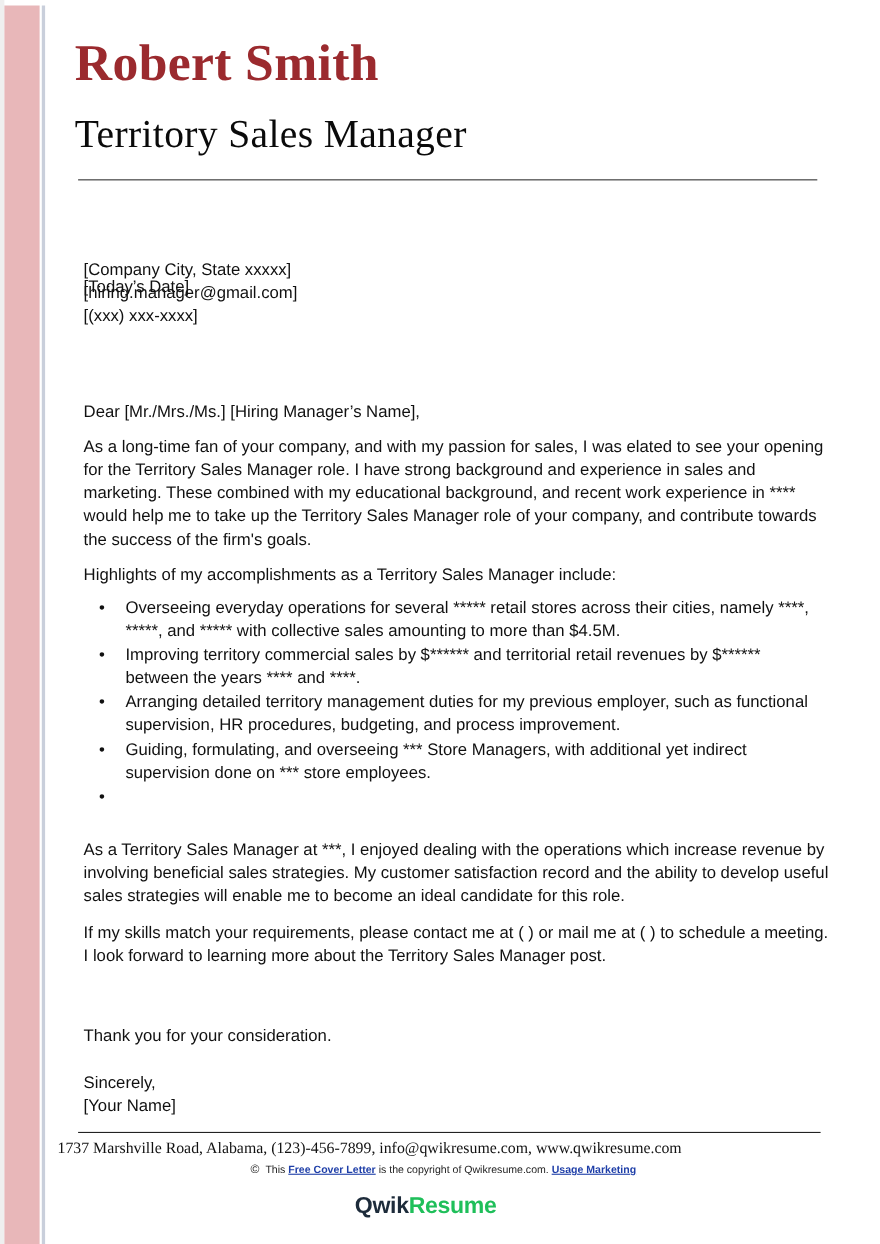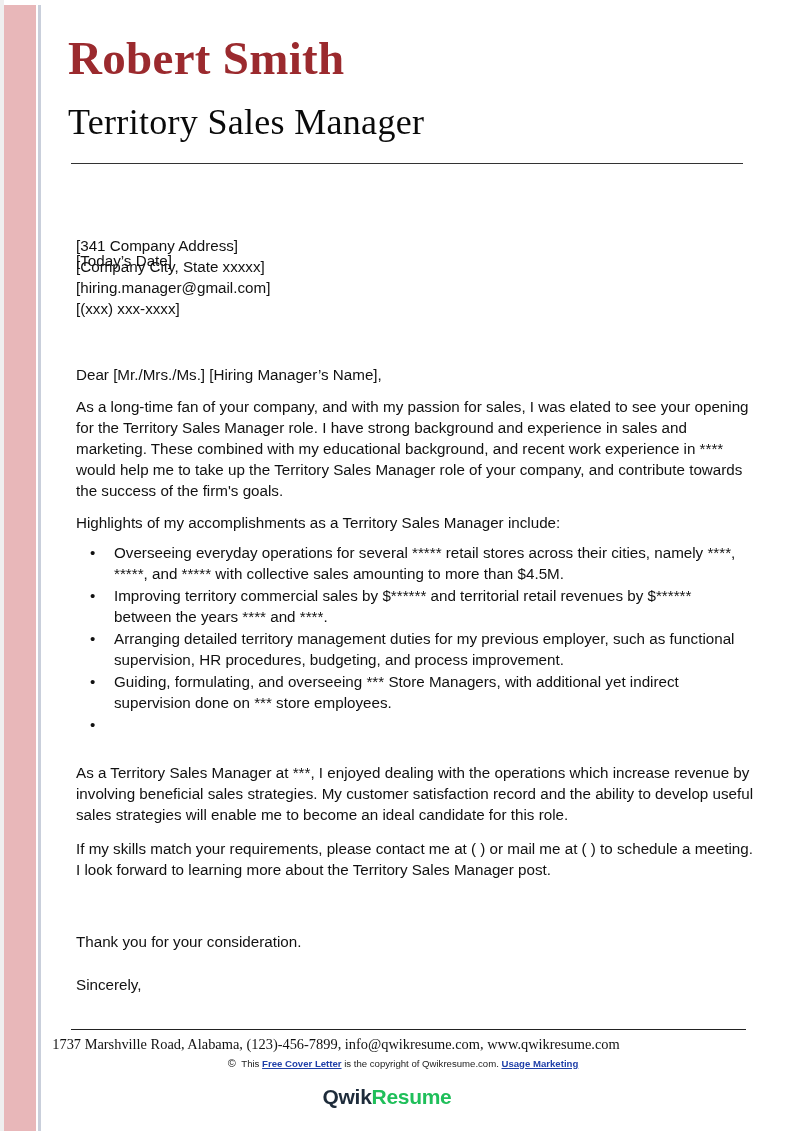--- a/index.html
+++ b/index.html
@@ -161,21 +161,20 @@
 
 <h1 class="header-name">Robert Smith</h1>
 <h2 class="header-title">Territory Sales Manager</h2>
 <div class="header-rule"></div>
 
 <div class="body-text date-line">
   <p>[Today’s Date]</p>
 </div>
 
 <div class="body-text address">
-  <p>[341 Company Address]</p>
   <p>[Company City, State xxxxx]</p>
   <p>[hiring.manager@gmail.com]</p>
   <p>[(xxx) xxx-xxxx]</p>
 </div>
 
 <div class="body-text greeting">
   <p>Dear [Mr./Mrs./Ms.] [Hiring Manager’s Name],</p>
 </div>
 
 <div class="body-text para1">
@@ -215,20 +214,21 @@
 <div class="body-text para3">
   <p>If my skills match your requirements, please contact me at ( ) or mail me at ( ) to schedule a meeting. I look forward to learning more about the Territory Sales Manager post.</p>
 </div>
 
 <div class="body-text thanks">
   <p>Thank you for your consideration.</p>
 </div>
 
 <div class="body-text closing">
   <p>Sincerely,</p>
+  <p>[Your Name]</p>
 </div>
 
 <div class="footer-rule"></div>
 
 <div class="footer-address">1737 Marshville Road, Alabama, (123)-456-7899, info@qwikresume.com, www.qwikresume.com</div>
 
 <div class="copyright">
   <span class="c-icon">©</span>
   <span>This</span>
   <a href="#">Free Cover Letter</a>

